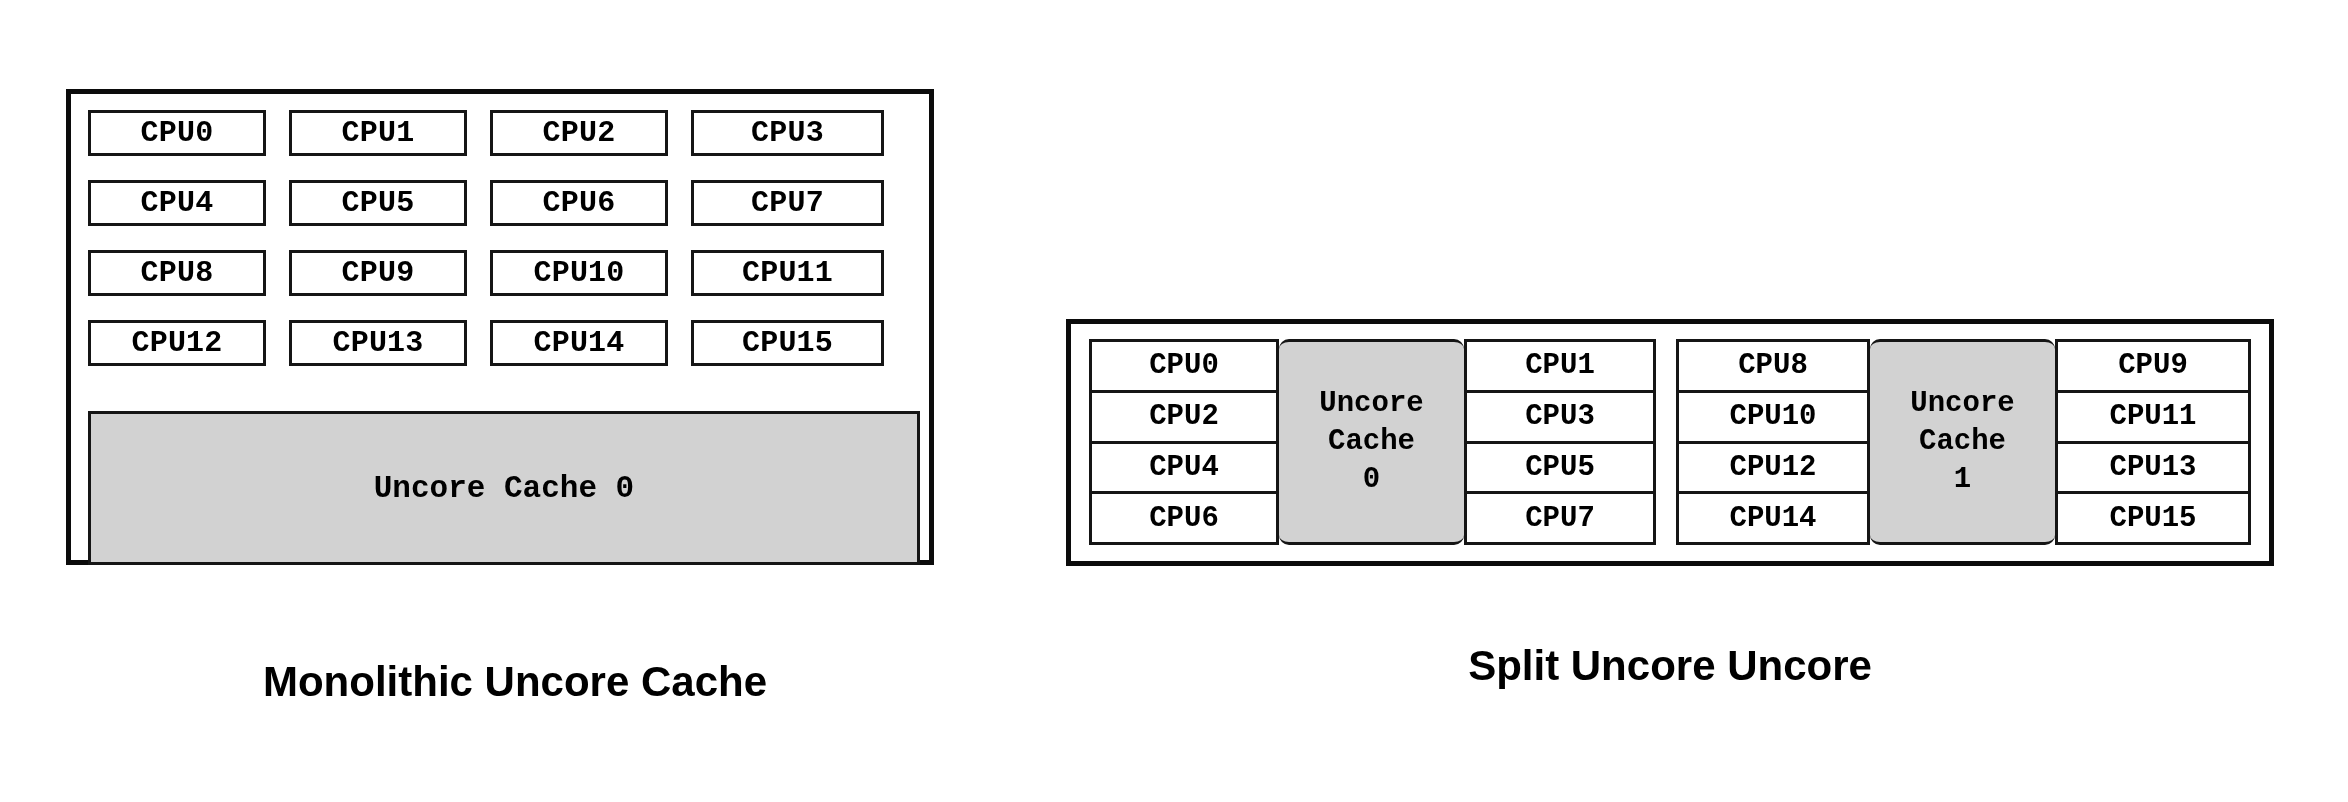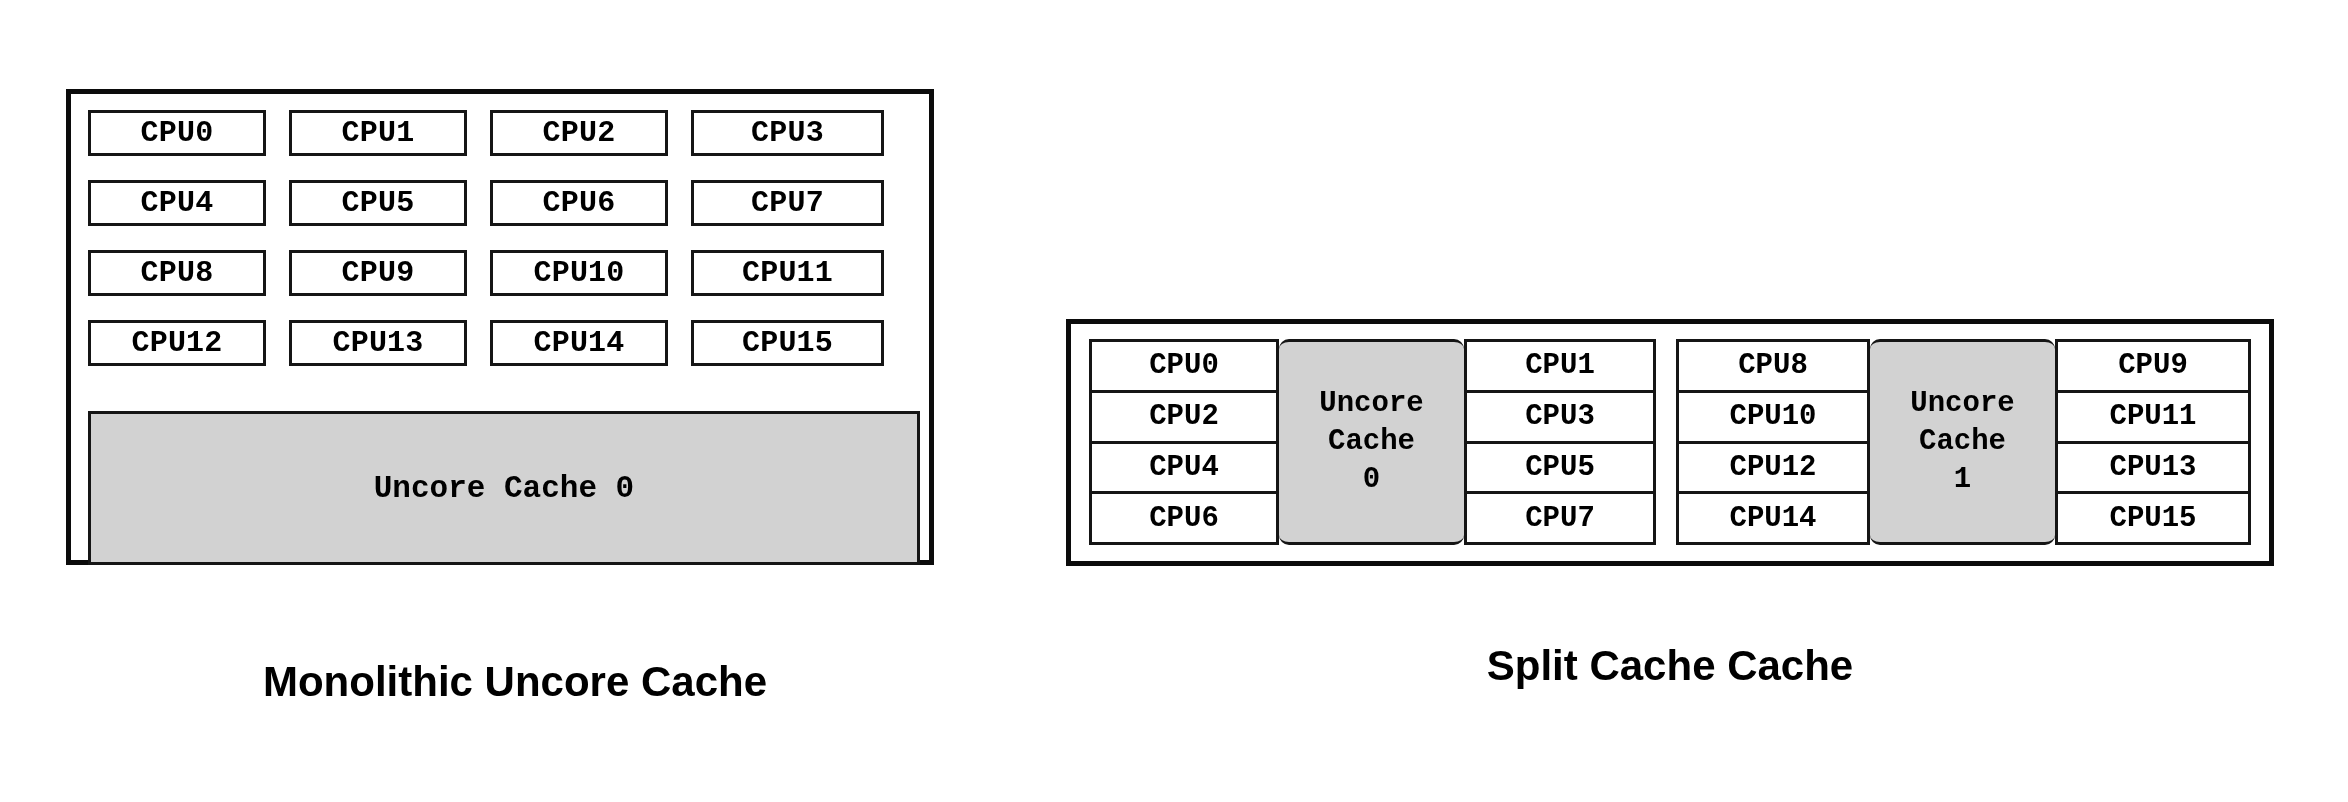--- a/index.html
+++ b/index.html
@@ -239,13 +239,13 @@
         <div class="cpu-stack-cell">CPU11</div>
         <div class="cpu-stack-cell">CPU13</div>
         <div class="cpu-stack-cell">CPU15</div>
       </div>
     </div>
 
   </div>
 </div>
 
 <div class="caption" id="caption-monolithic">Monolithic Uncore Cache</div>
-<div class="caption" id="caption-split">Split Cache Cache</div>
+<div class="caption" id="caption-split">Split Uncore Uncore</div>
 
 </body></html>

